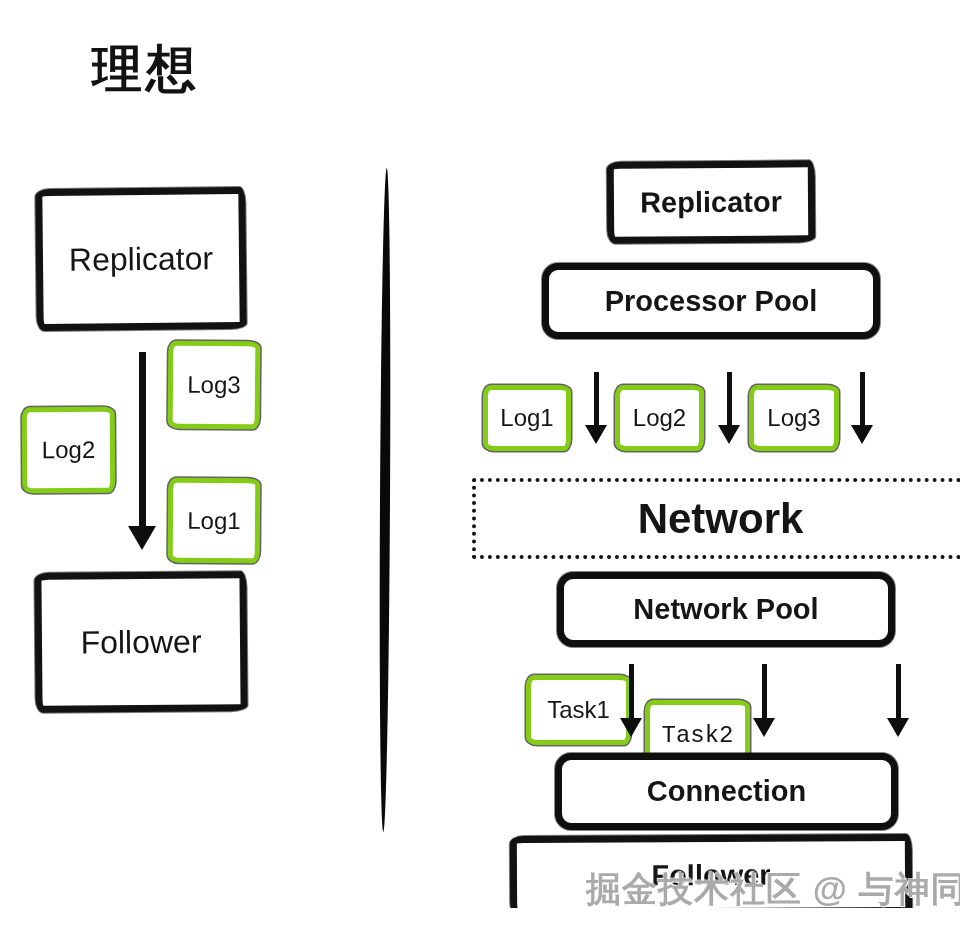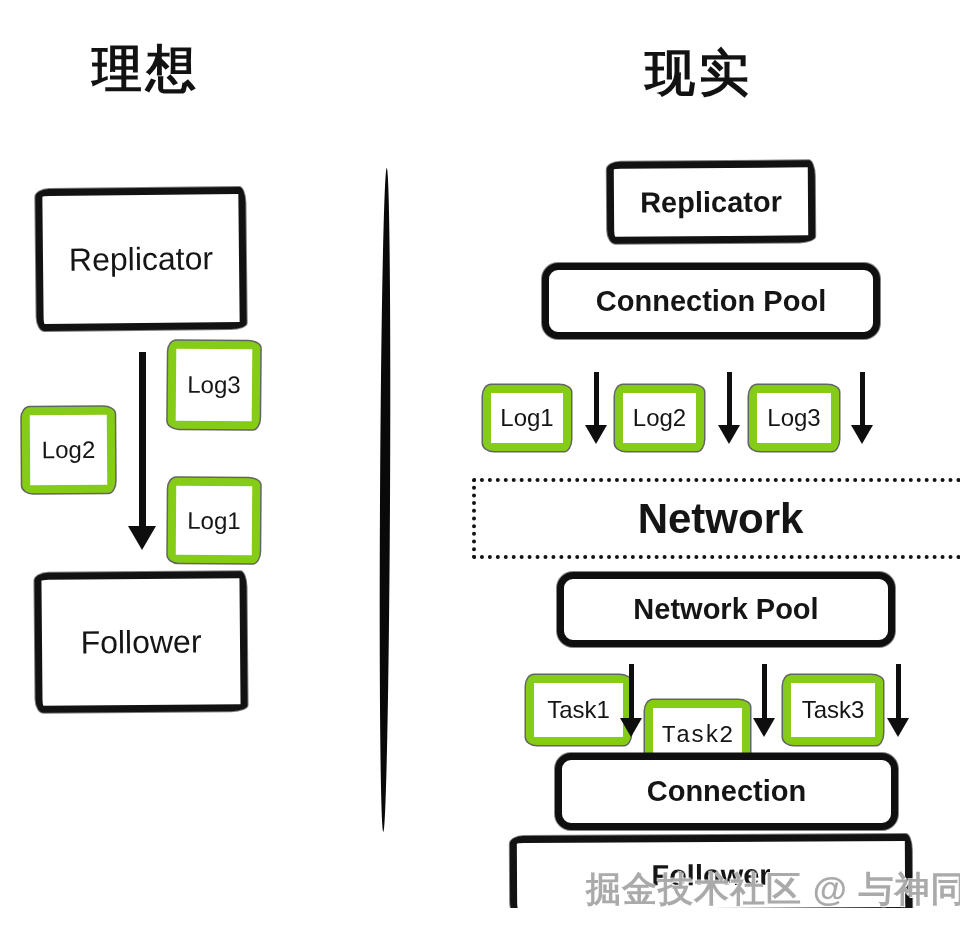--- a/index.html
+++ b/index.html
@@ -29,21 +29,21 @@
     white-space:nowrap;
   }
   
   .sketch{
     border:7px solid #121212;
     border-radius:14px 6px 16px 8px / 8px 16px 6px 14px;
     box-shadow:0 0 0 1px rgba(17,17,17,.55);
   }
   
   .fuzzy{
-    border:8px solid #84cc16;
+    border:5px solid #84cc16;
     border-radius:8px 12px 7px 11px / 11px 7px 12px 8px;
     box-shadow:0 0 0 1.5px rgba(17,17,17,.65);
   }
   
   .blob{
     border:7px solid #0f0f0f;
     border-radius:16px;
     box-shadow:0 0 0 1px rgba(17,17,17,.5);
   }
   .dotted{
@@ -115,28 +115,27 @@
   <div class="node fuzzy lbl-sm" style="left:168px;top:478px;width:92px;height:85px;transform:rotate(.4deg);">
     <span>Log1</span>
   </div>
 
   <div class="node sketch lbl-lg" style="left:35px;top:572px;width:212px;height:140px;transform:rotate(-.5deg);">
     <span>Follower</span>
   </div>
 
   <div class="divider" style="left:380px;top:168px;width:10px;height:664px;"></div>
 
-  <div class="abs col-title" style="left:645px;top:40px;">现实</div>
 
   <div class="node sketch lbl-md" style="left:607px;top:161px;width:208px;height:82px;transform:rotate(-.4deg);">
     <span>Replicator</span>
   </div>
 
   <div class="node blob lbl-md" style="left:542px;top:263px;width:338px;height:76px;">
-    <span>Connection Pool</span>
+    <span>Processor Pool</span>
   </div>
 
   <div class="node fuzzy lbl-sm" style="left:483px;top:385px;width:88px;height:66px;">
     <span>Log1</span>
   </div>
   <div class="arrow" style="left:585px;top:372px;width:22px;height:72px;">
     <div class="stem"></div>
     <div class="head"></div>
   </div>
 
@@ -173,23 +172,20 @@
   </div>
 
   <div class="node fuzzy lbl-sm" style="left:645px;top:700px;width:105px;height:70px;font-family:Liberation Mono, monospace;">
     <span>Task2</span>
   </div>
   <div class="arrow" style="left:753px;top:664px;width:22px;height:73px;">
     <div class="stem"></div>
     <div class="head"></div>
   </div>
 
-  <div class="node fuzzy lbl-sm" style="left:783px;top:675px;width:100px;height:70px;">
-    <span>Task3</span>
-  </div>
   <div class="arrow" style="left:887px;top:664px;width:22px;height:73px;">
     <div class="stem"></div>
     <div class="head"></div>
   </div>
 
   <div class="node blob lbl-md" style="left:555px;top:753px;width:343px;height:77px;">
     <span>Connection</span>
   </div>
 
   <div class="node sketch lbl-md" style="left:510px;top:835px;width:402px;height:80px;transform:rotate(-.3deg);">

